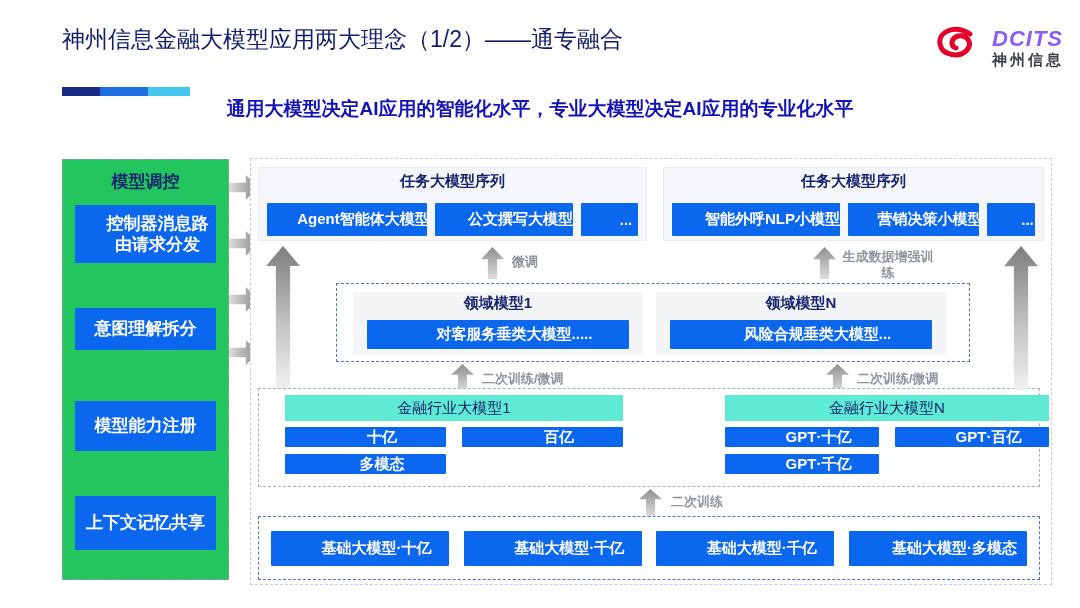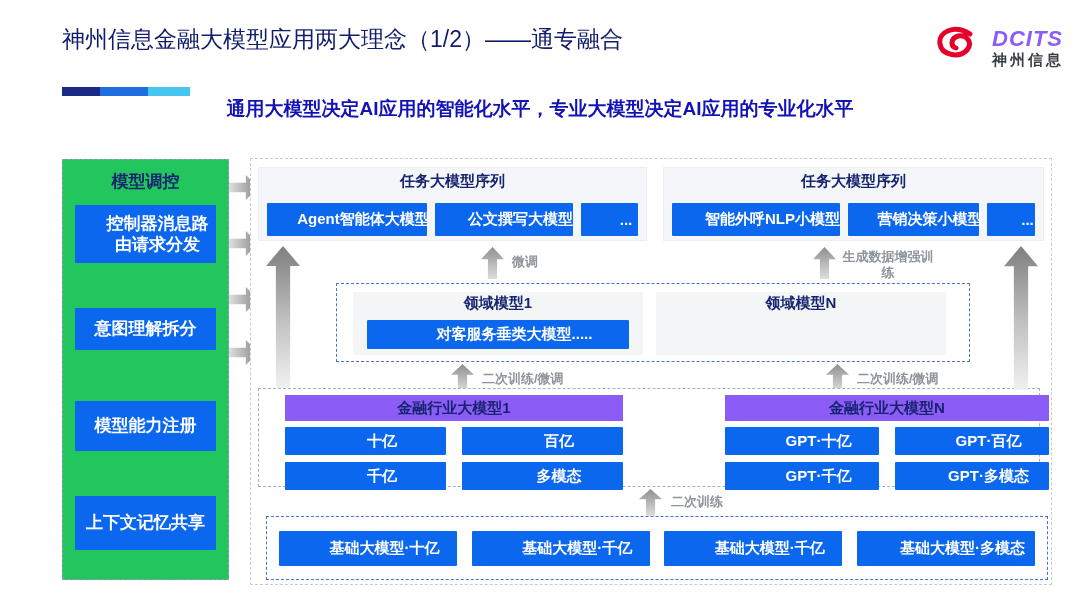--- a/index.html
+++ b/index.html
@@ -119,33 +119,33 @@
   }
 
   .industry-box {
     left:258px; top:388px; width:782px; height:99px;
     border:1px dashed #9db0cf; background:#fff;
   }
   .ind-group { position:absolute; top:6px; }
   .ig-l { left:26px; width:338px; }
   .ig-r { left:466px; width:324px; }
   .ind-head {
-    height:26px; background:#8b5cf6; color:#17246f; font-weight:bold; font-size:15px;
+    height:26px; background:#5eead4; color:#17246f; font-weight:normal; font-size:15px;
     display:flex; align-items:center; justify-content:center;
   }
   .chips {
     margin-top:6px; display:grid; grid-template-columns:1fr 1fr;
     column-gap:16px; row-gap:7px;
   }
-  .chips .bluebox { height:28px; }
+  .chips .bluebox { height:20px; }
 
   .base-box {
     left:258px; top:516px; width:782px; height:64px;
     border:1px dashed #4a74cc; background:#fff;
-    display:flex; align-items:center; justify-content:space-between; padding:0 12px;margin-left:8px;
+    display:flex; align-items:center; justify-content:space-between; padding:0 12px;
   }
   .base-box .bluebox { width:178px; height:35px; }
 </style>
 </head>
 <body>
 
 <div class="abs page-title">神州信息金融大模型应用两大理念（1/2）——通专融合</div>
 
 <div class="abs accent-bar">
   <span class="seg1"></span>
@@ -204,49 +204,48 @@
 <div class="abs arr-up-sm" style="left:813px; top:247px;"></div>
 <div class="abs flow-label" style="left:841px; top:249px; width:94px; white-space:normal; text-align:center; line-height:1.2;">生成数据增强训练</div>
 
 <div class="abs domain-box">
   <div class="domain-group dg-l">
     <div class="group-head">领域模型1</div>
     <div class="bluebox">对客服务垂类大模型.....</div>
   </div>
   <div class="domain-group dg-r">
     <div class="group-head">领域模型N</div>
+    <div class="bluebox">风险合规垂类大模型...</div>
   </div>
 </div>
 
 <div class="abs arr-up-sm" style="left:451px; top:364px; height:28px;"></div>
 <div class="abs flow-label" style="left:482px; top:370px;">二次训练/微调</div>
 
 <div class="abs arr-up-sm" style="left:826px; top:364px; height:28px;"></div>
 <div class="abs flow-label" style="left:857px; top:370px;">二次训练/微调</div>
 
 <div class="abs arr-up-tall" style="left:266px; top:246px; height:142px;"></div>
 <div class="abs arr-up-tall" style="left:1004px; top:246px; height:144px;"></div>
 
 <div class="abs industry-box">
   <div class="ind-group ig-l">
     <div class="ind-head">金融行业大模型1</div>
     <div class="chips">
       <div class="bluebox">十亿</div>
       <div class="bluebox">百亿</div>
-      <div class="bluebox">千亿</div>
       <div class="bluebox">多模态</div>
     </div>
   </div>
   <div class="ind-group ig-r">
     <div class="ind-head">金融行业大模型N</div>
     <div class="chips">
       <div class="bluebox">GPT·十亿</div>
       <div class="bluebox">GPT·百亿</div>
       <div class="bluebox">GPT·千亿</div>
-      <div class="bluebox">GPT·多模态</div>
     </div>
   </div>
 </div>
 
 <div class="abs arr-up-sm" style="left:639px; top:489px; height:27px;"></div>
 <div class="abs flow-label" style="left:671px; top:493px;">二次训练</div>
 
 <div class="abs base-box">
   <div class="bluebox">基础大模型·十亿</div>
   <div class="bluebox">基础大模型·千亿</div>

